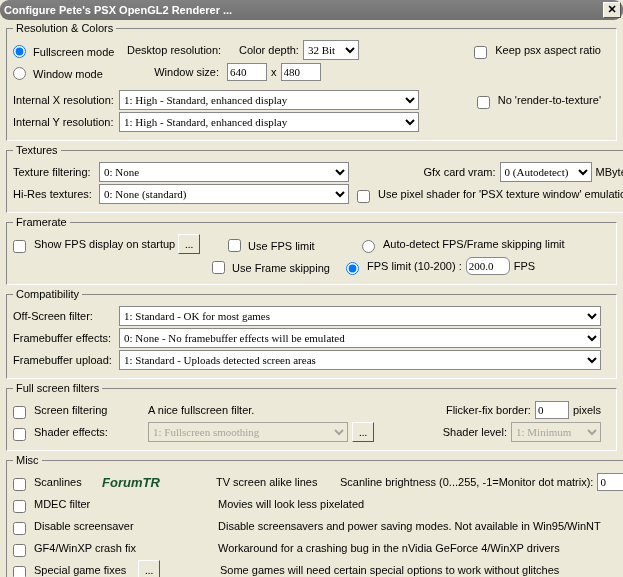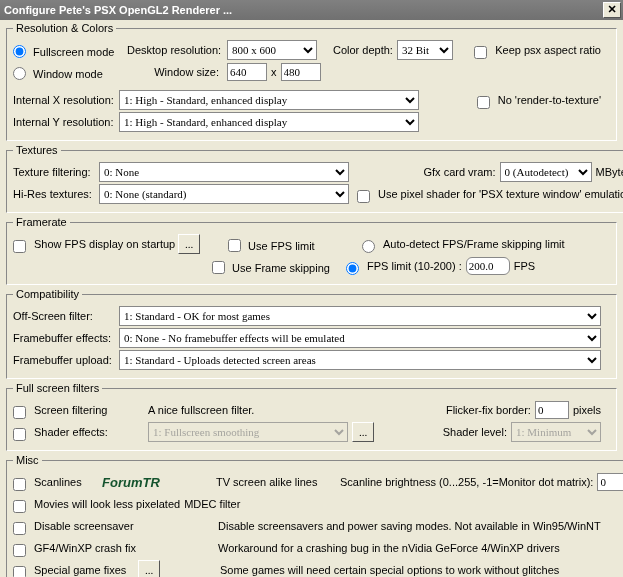--- a/index.html
+++ b/index.html
@@ -12,20 +12,21 @@
   overflow: hidden;
 }
 .titlebar {
   background: linear-gradient(#808080, #707070);
   color: #fff;
   height: 20px;
   display: flex;
   align-items: center;
   padding: 0 2px 0 4px;
   font-weight: bold;
+  border-radius: 9px;
 }
 .titlebar .spacer { flex: 1; }
 .close-btn {
   width: 18px; height: 16px;
   background: #ece9d8;
   border: 1px solid #fff;
   border-right-color: #555; border-bottom-color: #555;
   color: #000;
   font-family: Arial;
   font-size: 11px;
@@ -87,21 +88,20 @@
 <div class="content">
 
 <fieldset>
 <legend>Resolution &amp; Colors</legend>
 <div class="row">
   <div style="width:110px">
     <input type="radio" checked="" style="">
     <label>Fullscreen mode</label>
   </div>
   <label style="width:96px">Desktop resolution:</label>
-  <select style="width:90px"><option>800 x 600</option></select>
   <label style="margin-left:12px">Color depth:</label>
   <select style="width:56px"><option>32 Bit</option></select>
   <div style="flex:1"></div>
   <input type="checkbox" style="">
   <label>Keep psx aspect ratio</label>
 </div>
 <div class="row">
   <div style="width:110px">
     <input type="radio" style="">
     <label>Window mode</label>
@@ -213,22 +213,22 @@
 <div class="row">
   <input type="checkbox" style="">
   <label style="width:64px">Scanlines</label>
   <span class="watermark" style="width:110px">ForumTR</span>
   <label style="width:120px">TV screen alike lines</label>
   <label>Scanline brightness (0...255, -1=Monitor dot matrix):</label>
   <input type="text" style="width: 28px;" value="0">
 </div>
 <div class="row">
   <input type="checkbox" style="">
+  <label style="width:180px">MDEC filter</label>
   <label>Movies will look less pixelated</label>
-  <label style="width:180px">MDEC filter</label>
 </div>
 <div class="row">
   <input type="checkbox" style="">
   <label style="width:180px">Disable screensaver</label>
   <label>Disable screensavers and power saving modes. Not available in Win95/WinNT</label>
 </div>
 <div class="row">
   <input type="checkbox" style="">
   <label style="width:180px">GF4/WinXP crash fix</label>
   <label>Workaround for a crashing bug in the nVidia GeForce 4/WinXP drivers</label>

